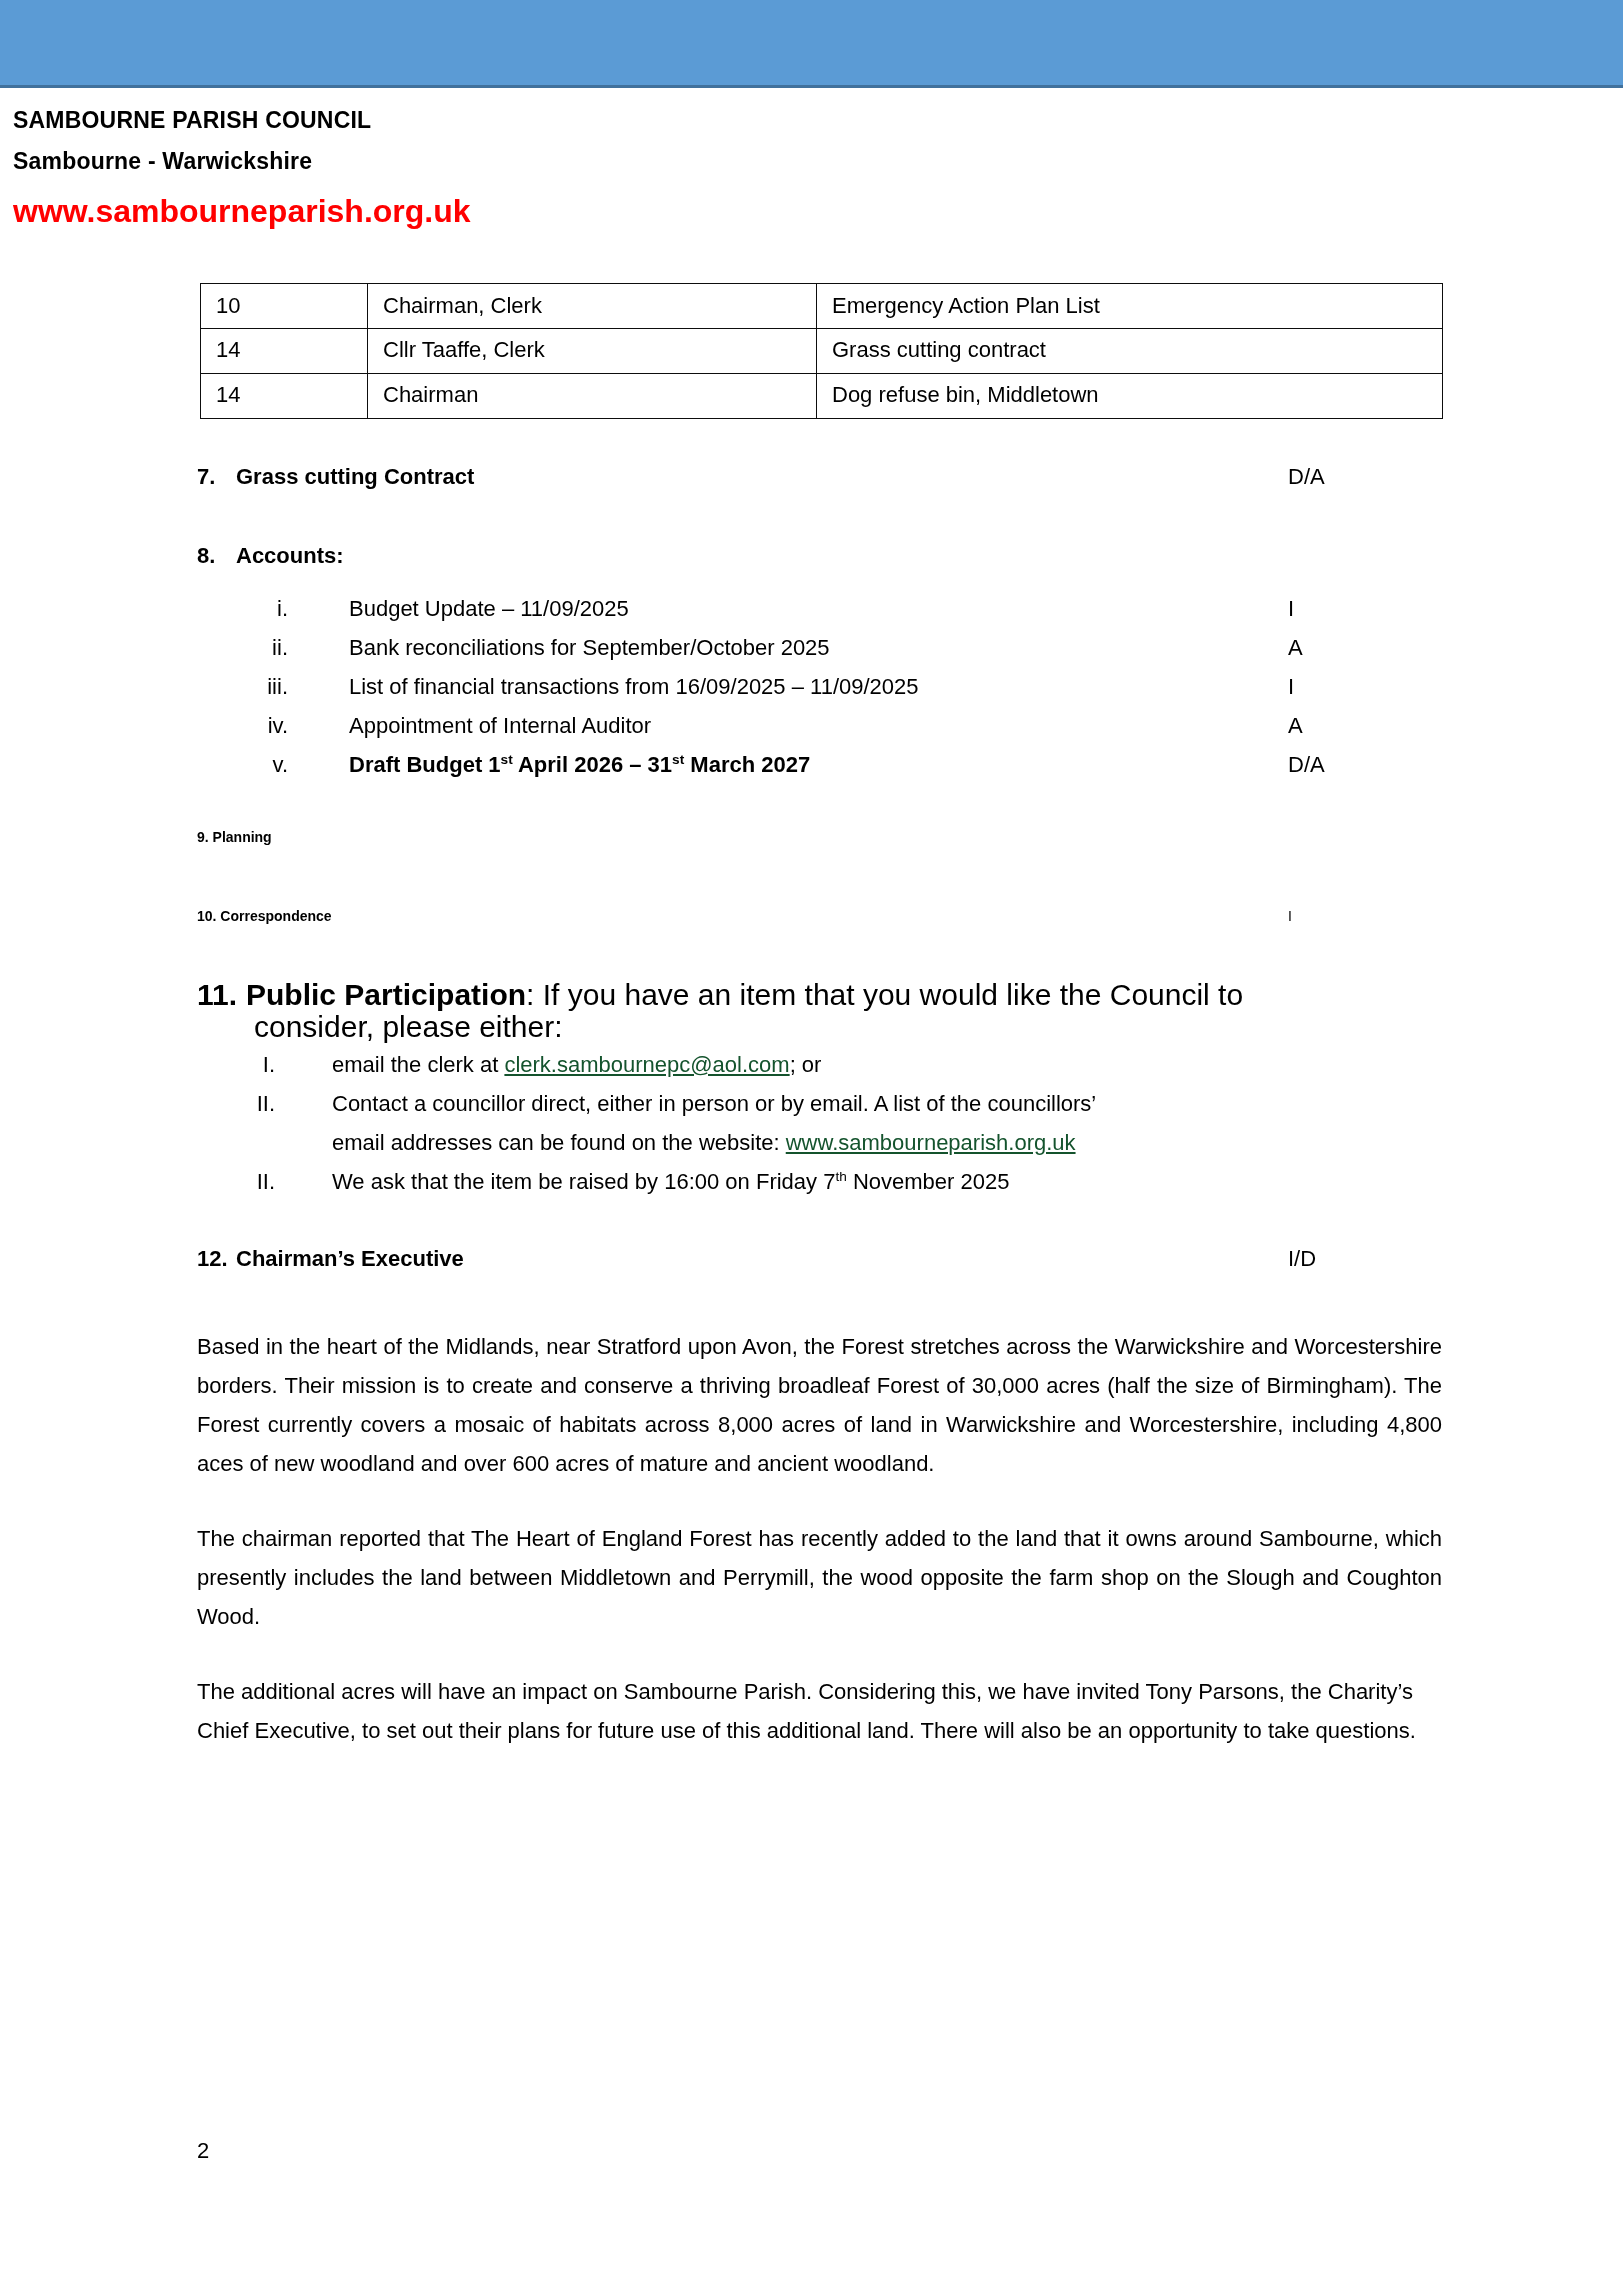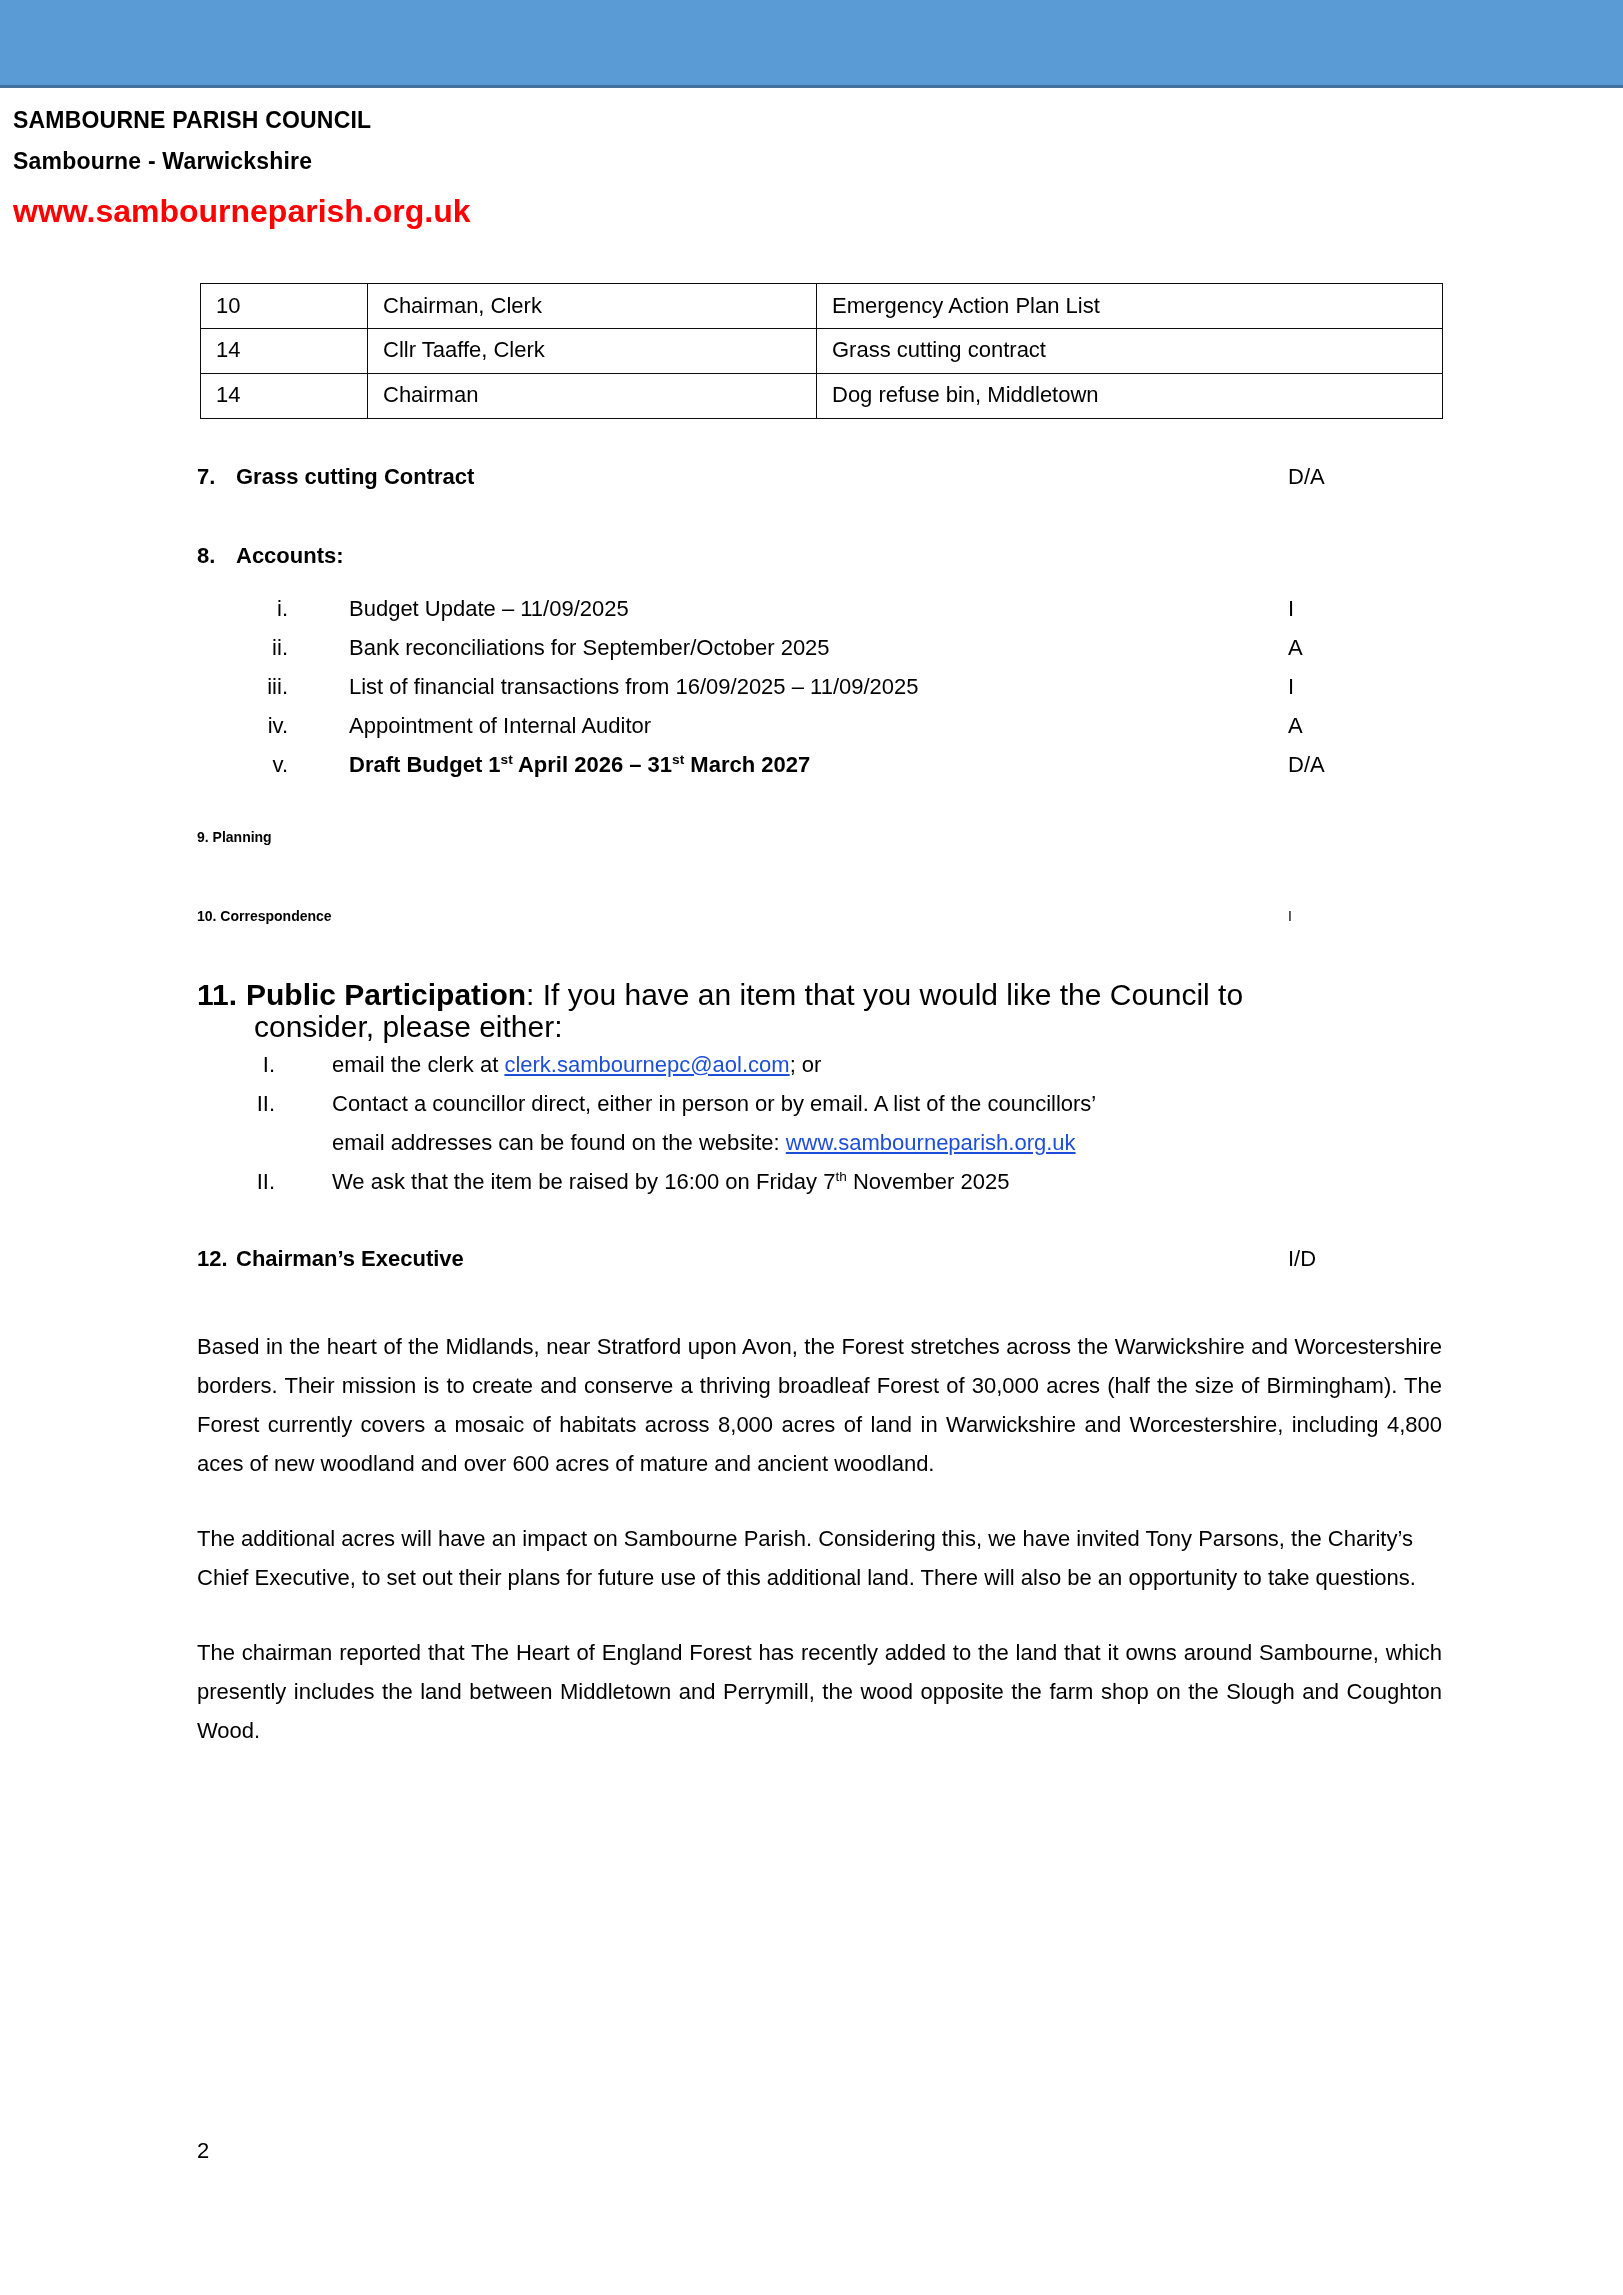--- a/index.html
+++ b/index.html
@@ -191,21 +191,21 @@
   }
   .pp-list li .rn {
     position: absolute;
     left: 0;
     top: 0;
     width: 78px;
     text-align: right;
   }
   .pp-list li .l2 { display: block; }
   a.doclink {
-    color: #1d4ed8;
+    color: #14532d;
     text-decoration: underline;
   }
 
   
   .para {
     font-size: 22px;
     line-height: 39px;
     text-align: justify;
     margin: 0 0 36px 0;
     width: 1245px;
@@ -328,21 +328,21 @@
         </li>
       </ul>
     </div>
 
     <div class="row agenda-item" style="margin-bottom:52px;">
       <span class="num">12.</span><span class="title">Chairman’s Executive</span>
       <span class="code">I/D</span>
     </div>
 
     <p class="para">Based in the heart of the Midlands, near Stratford upon Avon, the Forest stretches across the Warwickshire and Worcestershire borders.  Their mission is to create and conserve a thriving broadleaf Forest of 30,000 acres (half the size of Birmingham).  The Forest currently covers a mosaic of habitats across 8,000 acres of land in Warwickshire and Worcestershire, including 4,800 aces of new woodland and over 600 acres of mature and ancient woodland.</p>
+    <p class="para">The chairman reported that The Heart of England Forest has recently added to the land that it owns around Sambourne, which presently includes the land between Middletown and Perrymill, the wood opposite the farm shop on the Slough and Coughton Wood.</p>
     <p class="para last">The additional acres will have an impact on Sambourne Parish.  Considering this, we have invited Tony Parsons, the Charity’s Chief Executive, to set out their plans for future use of this additional land.  There will also be an opportunity to take questions.</p>
-    <p class="para">The chairman reported that The Heart of England Forest has recently added to the land that it owns around Sambourne, which presently includes the land between Middletown and Perrymill, the wood opposite the farm shop on the Slough and Coughton Wood.</p>
 
   </div>
 
   <div class="page-number">2</div>
 
 </div>
 
 
 </body></html>

